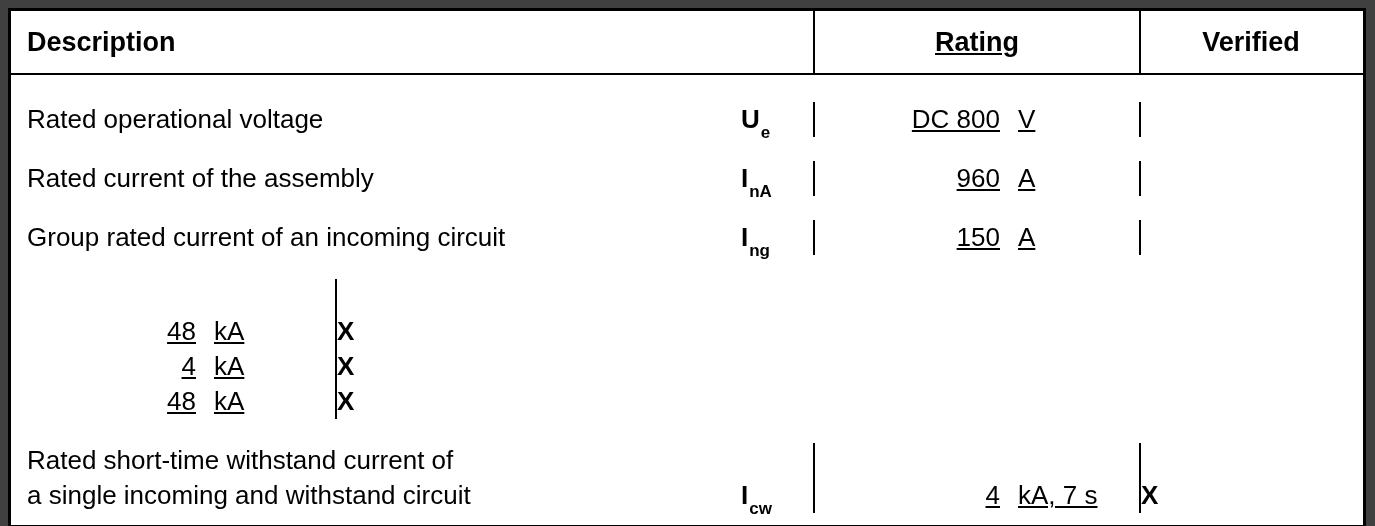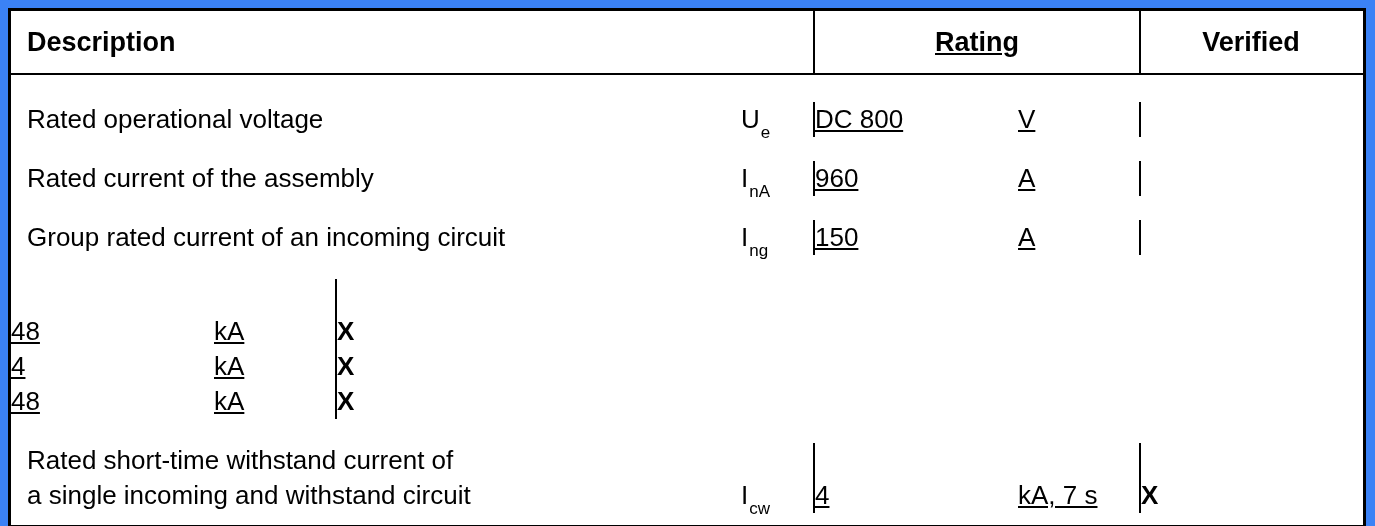--- a/index.html
+++ b/index.html
@@ -6,21 +6,21 @@
     margin: 0;
     padding: 0;
     background: #ffffff;
     font-family: "Liberation Sans", sans-serif;
     color: #000000;
     -webkit-font-smoothing: antialiased;
   }
   .page {
     width: 1375px;
     height: 526px;
-    background: #3b82f6;
+    background: #404040;
     position: relative;
     box-sizing: border-box;
   }
   .ratings-table {
     position: absolute;
     left: 8px;
     top: 8px;
     width: 1352px;
     border: 3px solid #000000;
     box-sizing: content-box;
@@ -70,33 +70,33 @@
     font-size: 26px;
   }
   .body-row.first { padding-top: 27px; }
   .body-row.last  { padding-bottom: 12px; }
   .line {
     height: 35px;
     line-height: 35px;
     white-space: nowrap;
   }
   .desc-col { flex: 1 1 auto; min-width: 0; }
-  .sym-col  { width: 72px; flex: 0 0 72px; }
+  .sym-col  { width: 72px; flex: 0 0 72px; font-weight: bold; }
   .indent   { padding-left: 52px; }
   .symbol sub {
     font-size: 17px;
     line-height: 0;
     position: relative;
     top: 4px;
     left: 1px;
   }
   .rating-line { display: flex; }
   .rv {
     width: 185px;
-    text-align: left;
+    text-align: right;
     flex: 0 0 185px;
   }
   .ru {
     margin-left: 18px;
     text-align: left;
   }
   .x-line { font-weight: 700; }
 </style>
 </head>
 <body>

